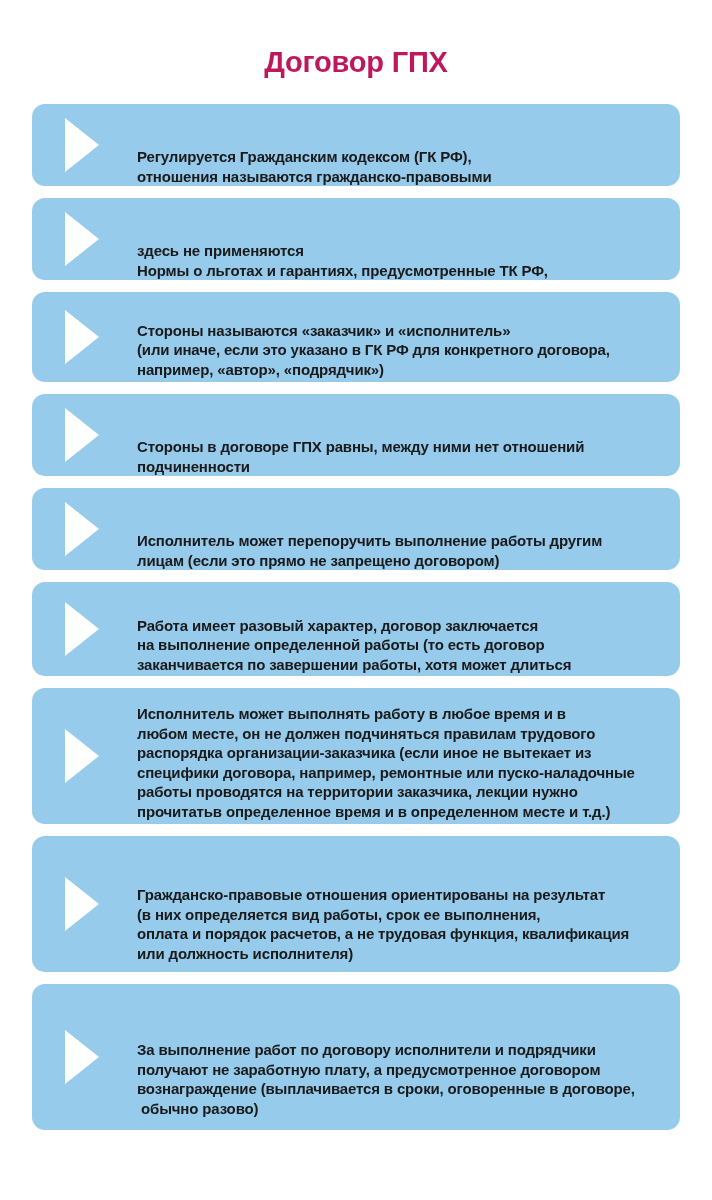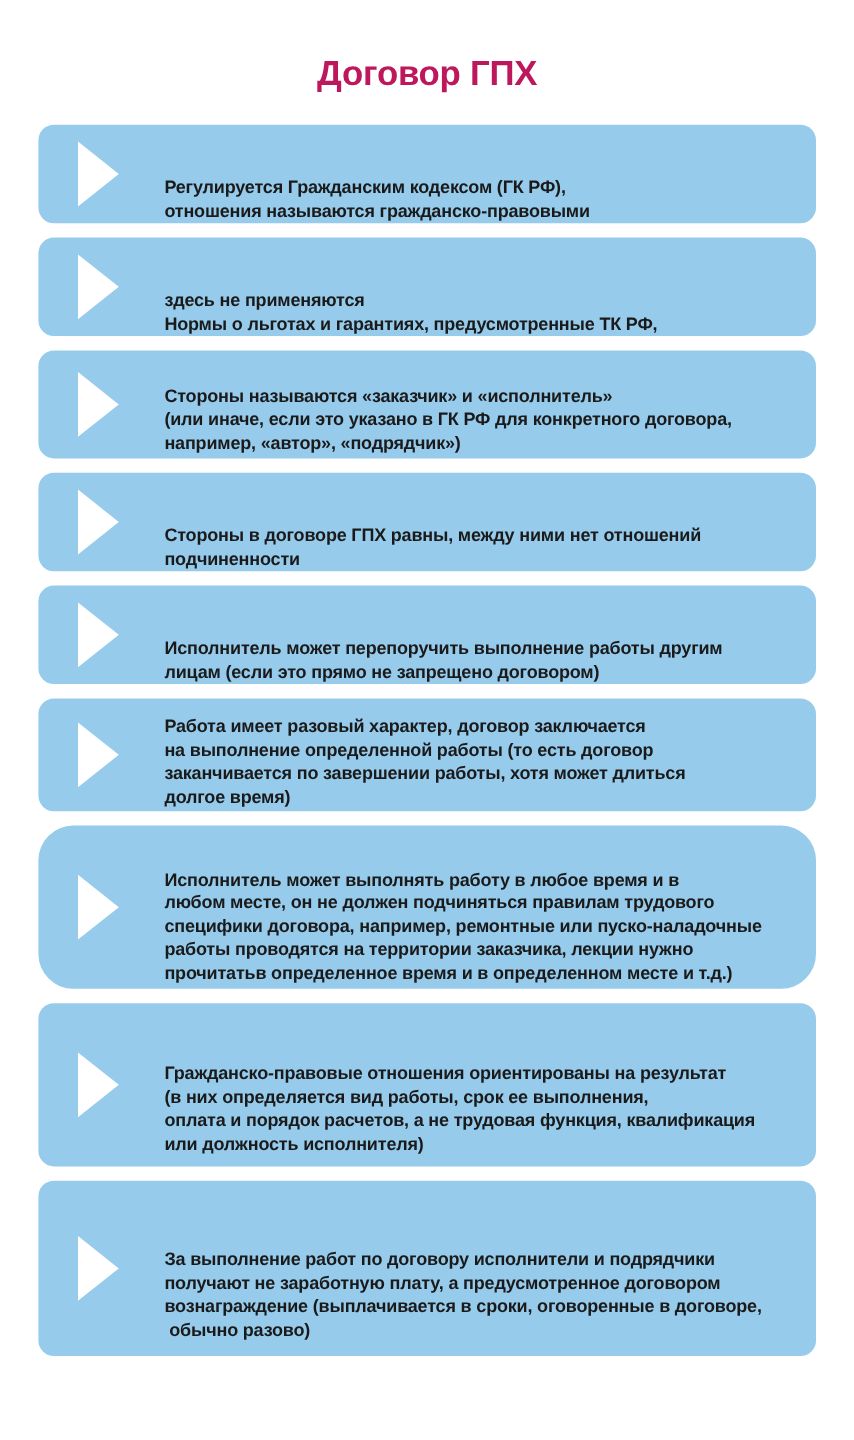--- a/index.html
+++ b/index.html
@@ -83,21 +83,21 @@
     white-space: pre;
   }
 
   
   .card.h1 { height: 82px; }
   .card.h2 { height: 82px; }
   .card.h3 { height: 90px; }
   .card.h4 { height: 82px; }
   .card.h5 { height: 82px; }
   .card.h6 { height: 94px; }
-  .card.h7 { height: 136px; border-radius: 29px; }
+  .card.h7 { height: 136px; }
   .card.h8 { height: 136px; }
   .card.h9 { height: 146px; }
 
   
   .card.h8 .card-text { position: relative; top: -9px; }
   .card.h9 .card-text { position: relative; top: -12px; }
   .card.h7 .card-text { position: relative; top: -3px; }
   .card.h6 .card-text { position: relative; top: -2px; }
   .card.h3 .card-text { position: relative; top: -3px; }
 </style>
@@ -162,31 +162,31 @@
     </div>
 
     <div class="card h6">
       <div class="card-arrow-wrap">
         <span class="card-arrow"></span>
       </div>
       <div class="card-text">
         <span class="line">Работа имеет разовый характер, договор заключается</span>
         <span class="line">на выполнение определенной работы (то есть договор</span>
         <span class="line">заканчивается по завершении работы, хотя может длиться</span>
-        <span class="line">долгое время)</span>
       </div>
     </div>
 
     <div class="card h7">
       <div class="card-arrow-wrap">
         <span class="card-arrow"></span>
       </div>
       <div class="card-text">
         <span class="line">Исполнитель может выполнять работу в любое время и в</span>
         <span class="line">любом месте, он не должен подчиняться правилам трудового</span>
+        <span class="line">распорядка организации-заказчика (если иное не вытекает из</span>
         <span class="line">специфики договора, например, ремонтные или пуско-наладочные</span>
         <span class="line">работы проводятся на территории заказчика, лекции нужно</span>
         <span class="line">прочитатьв определенное время и в определенном месте и т.д.)</span>
       </div>
     </div>
 
     <div class="card h8">
       <div class="card-arrow-wrap">
         <span class="card-arrow"></span>
       </div>

